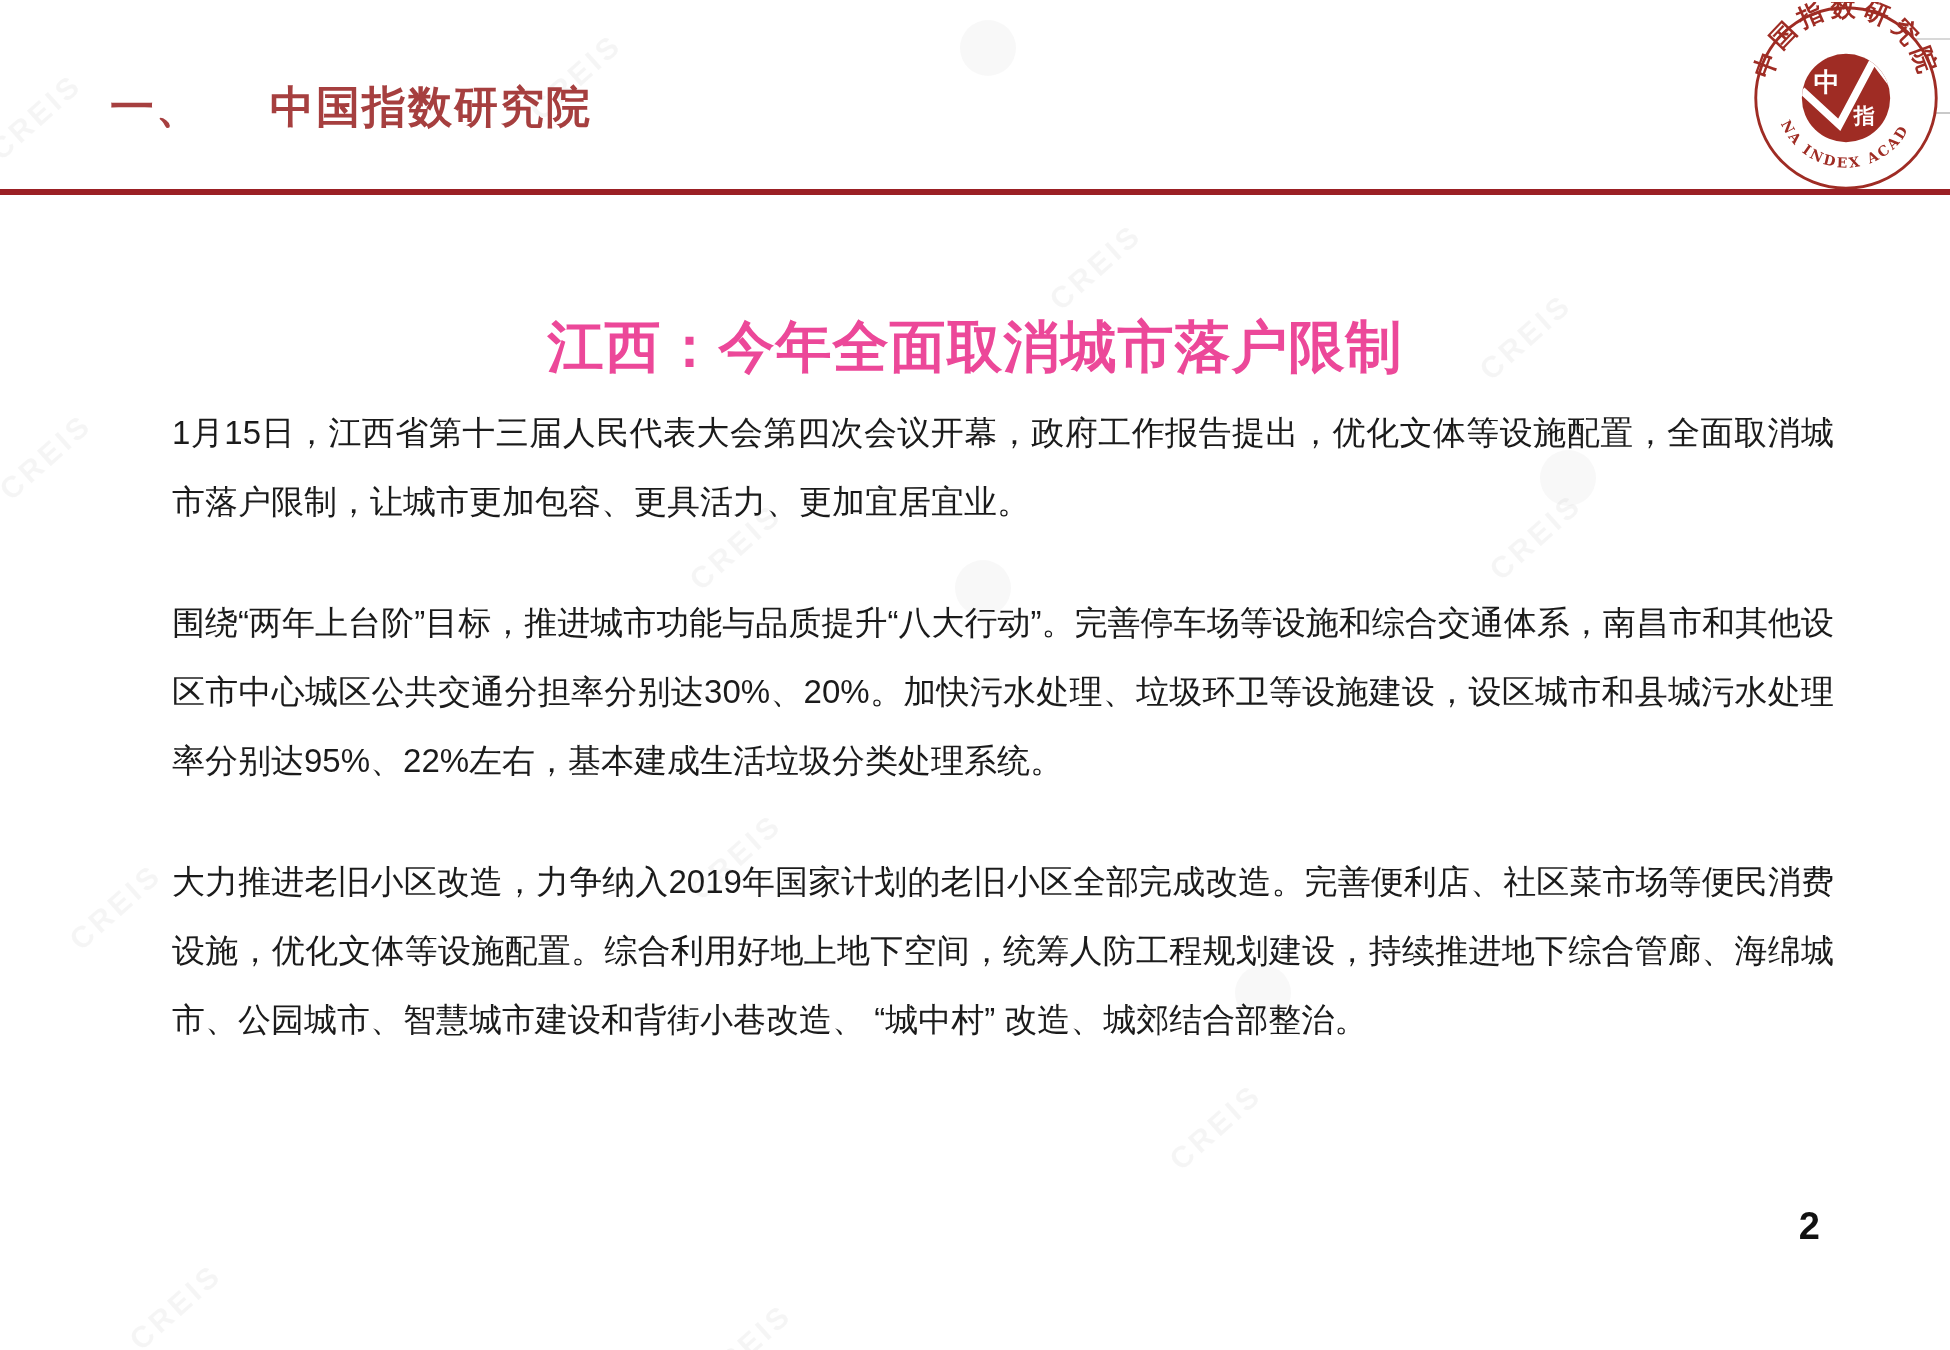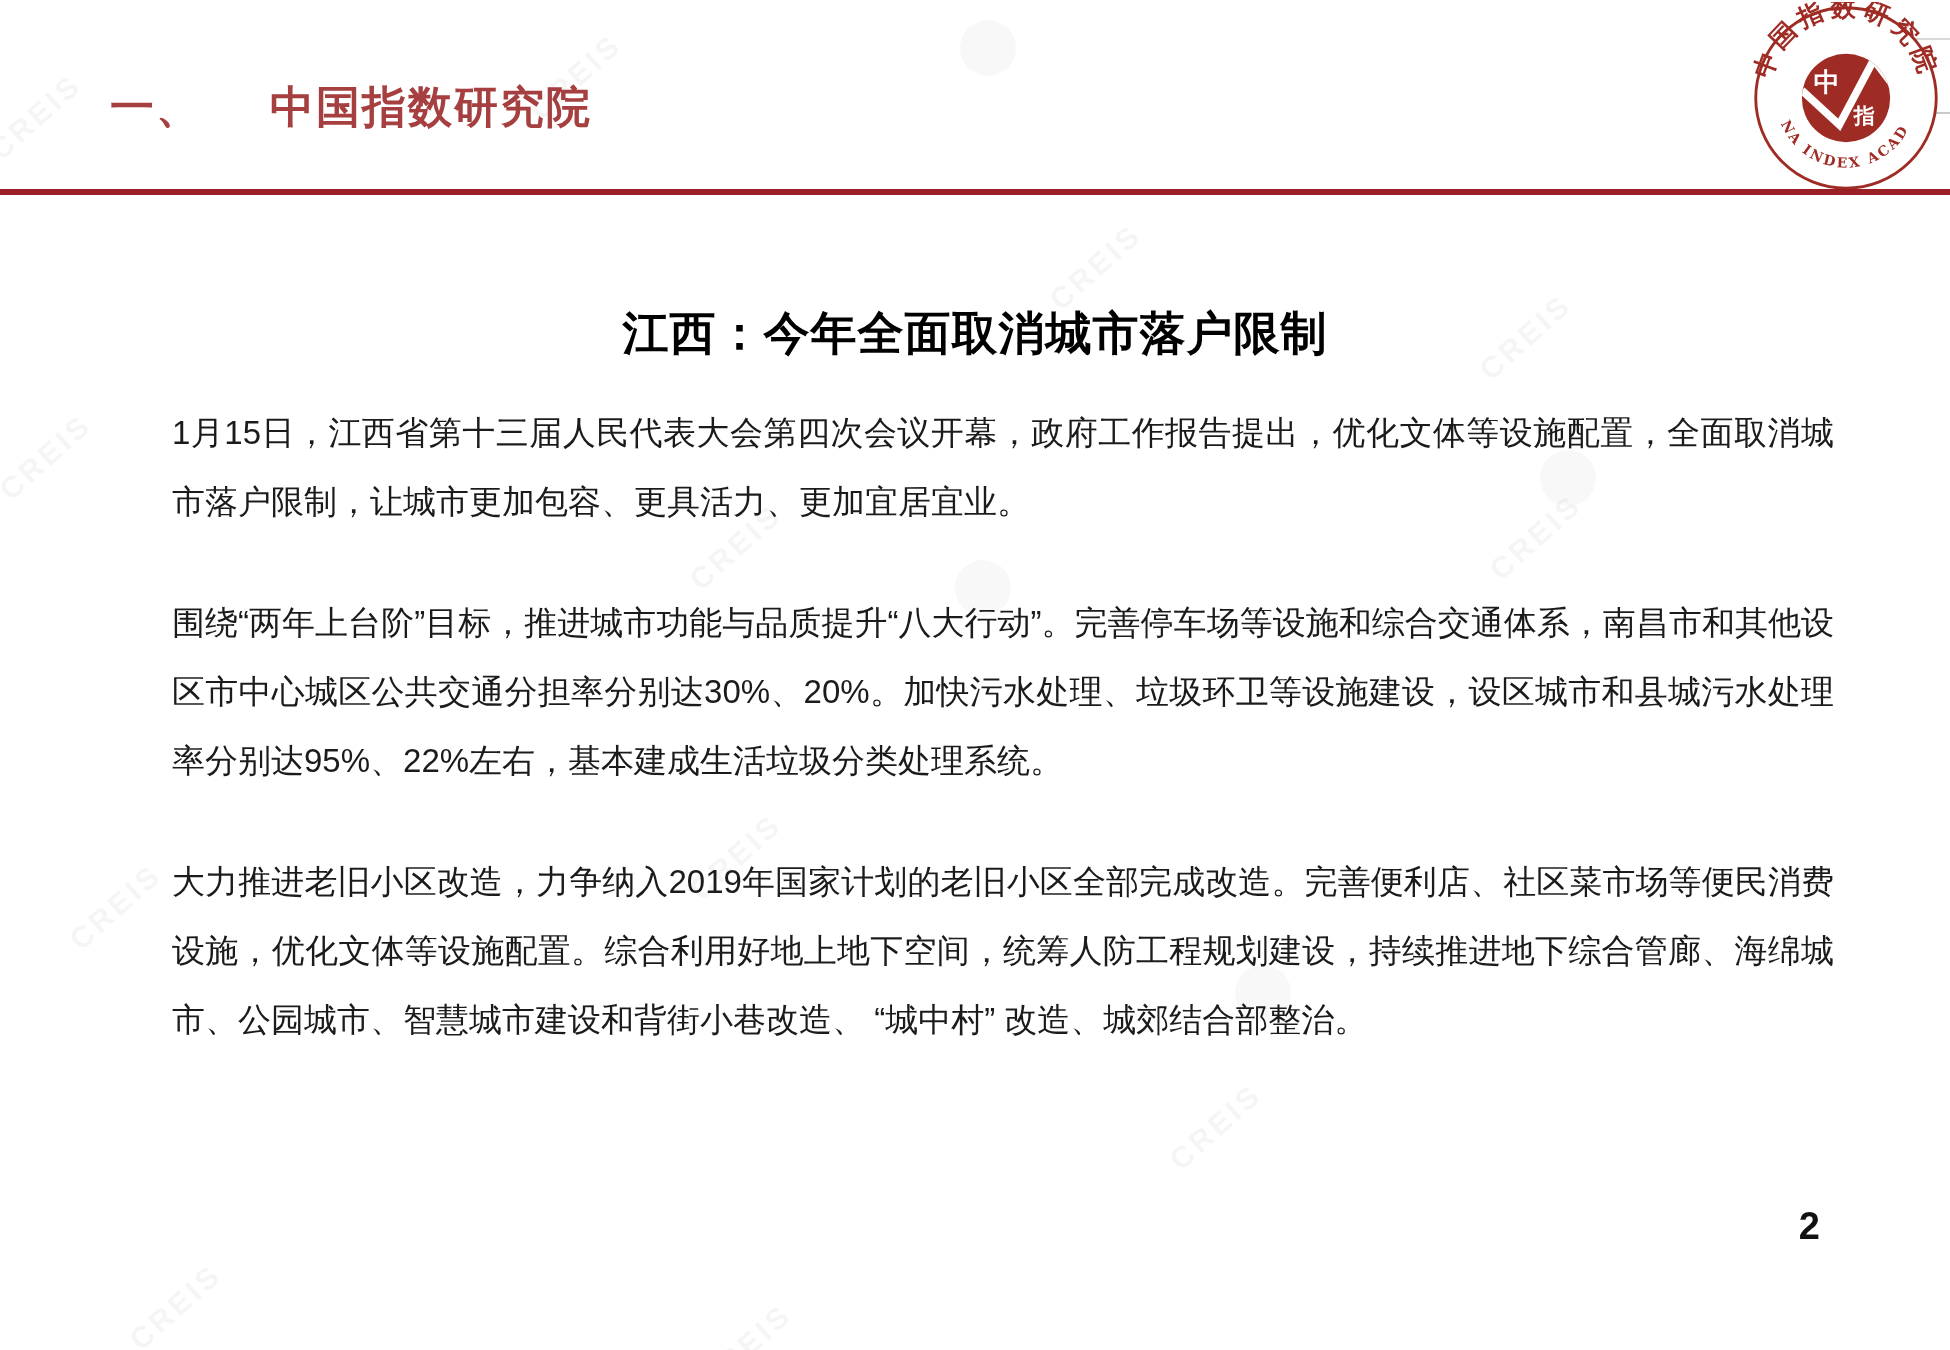--- a/index.html
+++ b/index.html
@@ -35,21 +35,21 @@
   }
   .logo svg{width:100%;height:100%;}
   .logo .arc-text{fill:#9F2C24;font-family:"DejaVu Serif","Liberation Serif",serif;font-weight:bold;}
   .logo .arc-text-cn{font-size:26px;letter-spacing:6px;}
   .logo .arc-text-en{font-size:14.5px;letter-spacing:2.5px;}
 
   
   .slide-title{
     position:absolute;left:0;top:272px;width:100%;
     text-align:center;
-    font-size:46px;font-weight:bold;color:#000000;
+    font-size:56px;font-weight:bold;color:#ec4899;
     letter-spacing:1px;
   }
 
   
   .body-text{
     position:absolute;left:172px;top:398px;width:1662px;
     font-size:33px;color:#1b1b1b;
   }
   .body-text p{
     margin:0 0 52px 0;

